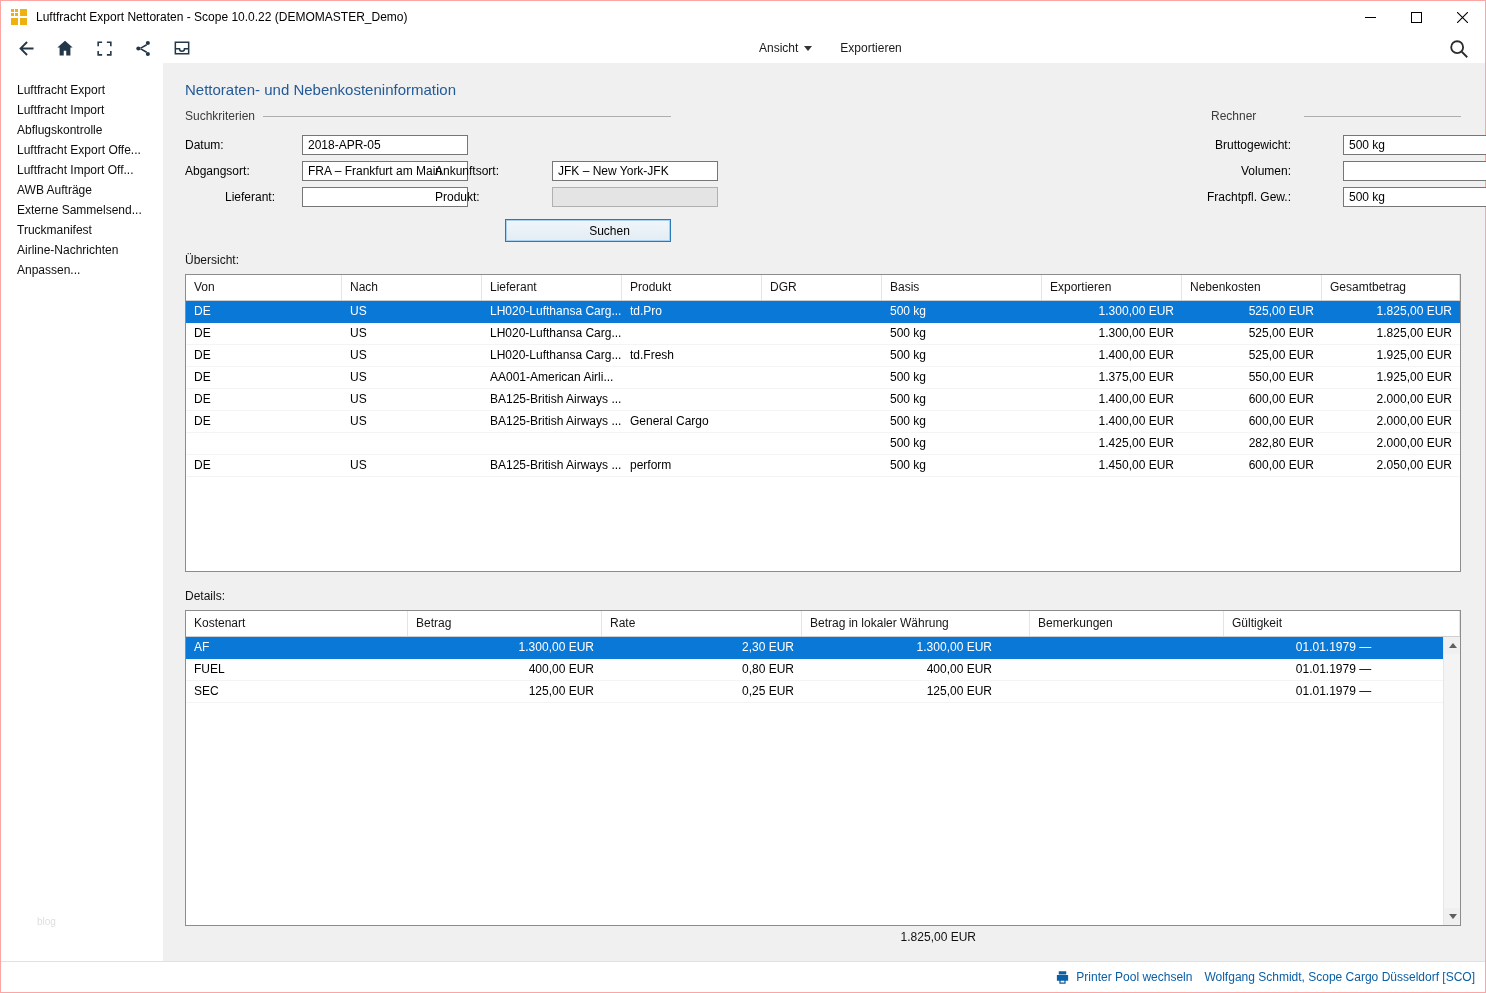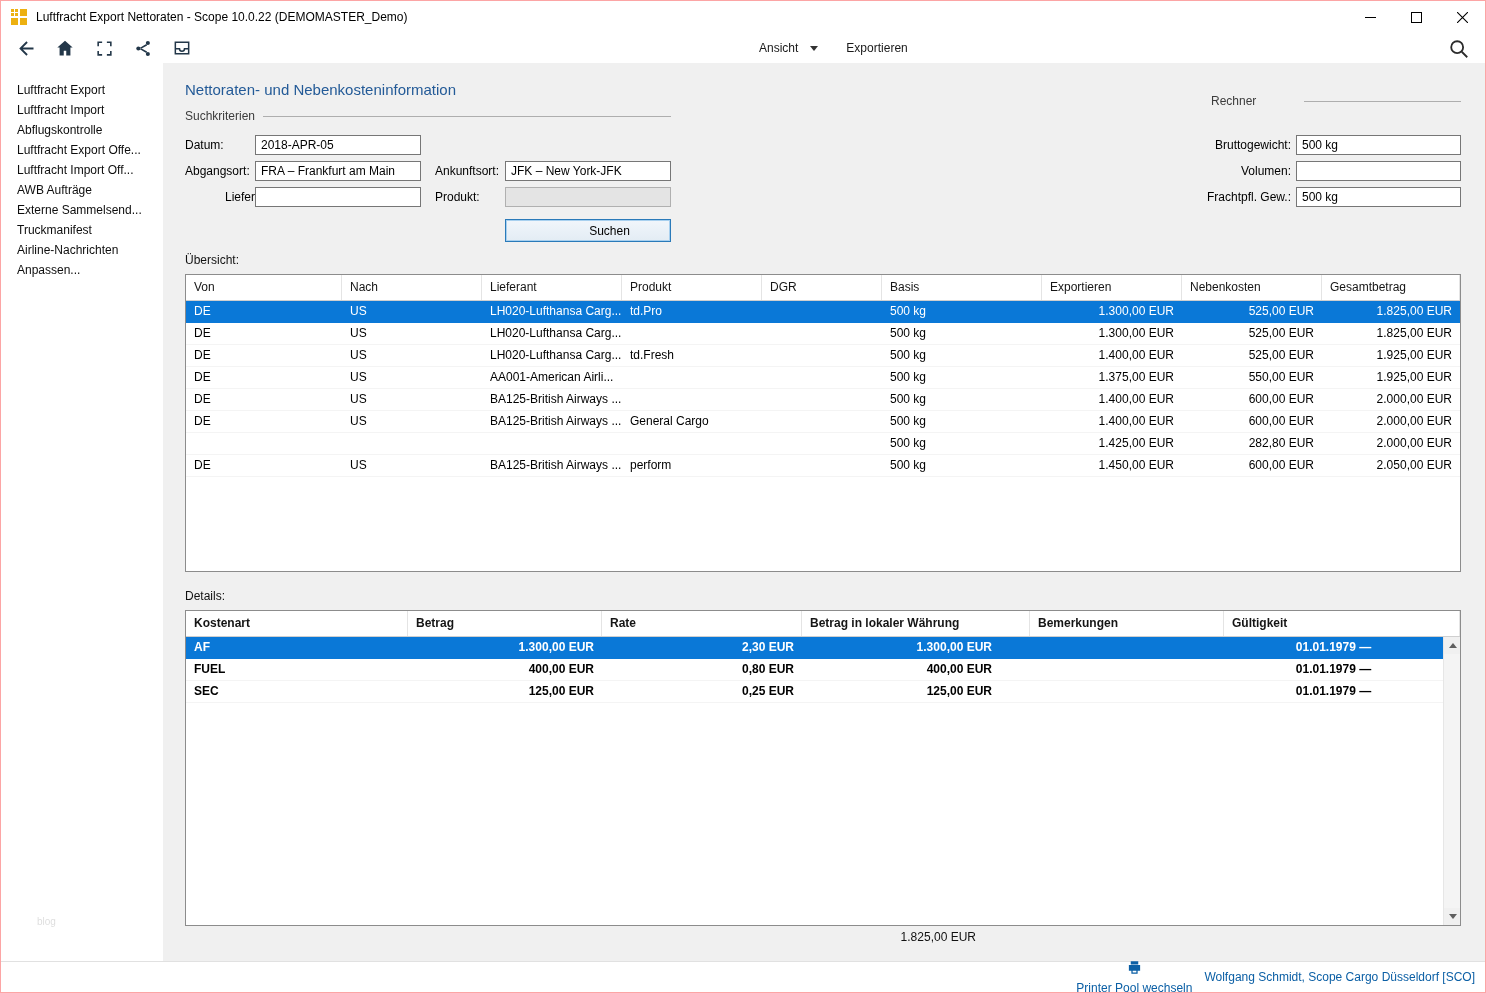--- a/index.html
+++ b/index.html
@@ -18,40 +18,40 @@
   .title{font-size:12px;white-space:nowrap;}
   .win-controls{position:absolute;right:0;top:0;height:32px;display:flex;}
   .win-btn{width:46px;height:32px;display:flex;align-items:center;justify-content:center;color:#000;}
   .win-btn svg{display:block;}
 
   
   .toolbar{position:absolute;top:32px;left:0;right:0;height:30px;background:#fff;}
   .tb-icons{position:absolute;left:12px;top:0;height:30px;display:flex;align-items:center;gap:13px;}
   .tb-btn{width:26px;height:26px;display:flex;align-items:center;justify-content:center;color:var(--toolbar-icon);}
   .tb-menus{position:absolute;left:758px;top:0;height:30px;display:flex;align-items:center;gap:28px;}
-  .menu-item{display:flex;align-items:center;gap:12px;cursor:default;color:#1a1a1a;}
+  .menu-item{display:flex;align-items:center;gap:6px;cursor:default;color:#1a1a1a;}
   .caret-down{width:0;height:0;border-left:4px solid transparent;border-right:4px solid transparent;border-top:5px solid #333;}
   .search-btn{position:absolute;right:12px;top:2px;width:28px;height:28px;display:flex;align-items:center;justify-content:center;color:#2b2b2b;}
 
   
   .sidebar{position:absolute;top:62px;left:0;width:162px;bottom:31px;background:#fff;}
   .side-list{padding-top:17px;}
   .side-item{height:20px;line-height:20px;padding-left:16px;white-space:nowrap;cursor:default;color:#0d0d0d;}
   .watermark{position:absolute;left:36px;bottom:34px;color:rgba(0,0,0,0.14);font-size:10px;}
 
   
   .main{position:absolute;top:62px;left:162px;right:0;bottom:31px;background:#f0f0f0;}
   .page-title{position:absolute;left:22px;top:18px;font-size:15px;color:var(--heading);}
   .group-legend{position:absolute;display:flex;align-items:center;color:#3c3c3c;height:16px;}
   .group-legend .line{flex:1;border-top:1px solid #aeaeae;margin-left:8px;}
   .section-label{position:absolute;color:#111;}
   .flabel{position:absolute;line-height:20px;white-space:nowrap;}
   .flabel.right{text-align:right;}
   .tinput{position:absolute;width:166px;height:20px;border:1px solid #767676;background:#fff;
-          font-family:"Liberation Sans",sans-serif;font-size:12px;padding:0 5px;color:#000;}
+          font-family:"Liberation Sans",sans-serif;font-size:12px;padding:0 5px;color:#000;margin-left:47px;}
   .tinput:disabled{background:#e4e4e4;border-color:#b0b0b0;}
   .btn-suchen{position:absolute;left:342px;top:156px;width:166px;height:23px;background:linear-gradient(#f1f6fb,#e3ecf4);
           border:1px solid #2a7ab9;box-shadow:inset 0 0 0 1px #a8d0ef;font-family:"Liberation Sans",sans-serif;
           font-size:12px;color:#000;cursor:pointer;padding-left:43px;}
 
   
   .table{position:absolute;background:#fff;border:1px solid #8c8c8c;overflow:hidden;}
   .thead{display:flex;height:26px;border-bottom:1px solid #cfcfcf;background:#fff;}
   .th{line-height:25px;padding:0 8px;border-right:1px solid #e4e4e4;overflow:hidden;white-space:nowrap;color:#151515;}
   .tbody{position:relative;}
@@ -78,21 +78,21 @@
   .sb-btn.up{top:0;}
   .sb-btn.down{bottom:0;}
   .sb-btn.up::after{content:"";border-left:4px solid transparent;border-right:4px solid transparent;border-bottom:5px solid #5f5f5f;}
   .sb-btn.down::after{content:"";border-left:4px solid transparent;border-right:4px solid transparent;border-top:5px solid #5f5f5f;}
 
   .total{position:absolute;width:100px;text-align:right;color:#111;}
 
   
   .statusbar{position:absolute;left:0;right:0;bottom:0;height:31px;background:#fff;border-top:1px solid #e1e1e1;
              display:flex;align-items:center;justify-content:flex-end;gap:12px;padding-right:10px;}
-  .printer-link{display:flex;align-items:center;gap:6px;color:var(--link);cursor:pointer;flex-direction:column;}
+  .printer-link{display:flex;align-items:flex-start;gap:6px;color:var(--link);cursor:pointer;}
   .user-info{color:var(--link);cursor:pointer;}
 </style>
 </head>
 <body>
 
 <div class="app">
 
   <div class="titlebar">
     <span class="logo">
       <svg width="16" height="16" viewBox="0 0 16 16">
@@ -208,21 +208,21 @@
     <input class="tinput" style="left: 342px; top: 98px;" value="JFK – New York-JFK">
 
     <label class="flabel" style="left:22px;top:124px;margin-left:40px;">Lieferant:</label>
     <input class="tinput" style="left: 92px; top: 124px;" value="">
 
     <label class="flabel" style="left:272px;top:124px;">Produkt:</label>
     <input class="tinput" style="left: 342px; top: 124px;" disabled="" value="">
 
     <button class="btn-suchen">Suchen</button>
 
-    <div class="group-legend" style="left:1048px;top:30px;width:250px;gap:40px;">
+    <div class="group-legend" style="left:1048px;top:45px;width:250px;gap:40px;">
       <span>Rechner</span>
       <span class="line"></span>
     </div>
 
     <label class="flabel right" style="left:1000px;top:72px;width:128px;">Bruttogewicht:</label>
     <input class="tinput" style="left: 1133px; top: 72px; width: 165px;" value="500 kg">
 
     <label class="flabel right" style="left:1000px;top:98px;width:128px;">Volumen:</label>
     <input class="tinput" style="left: 1133px; top: 98px; width: 165px;" value="">
 
@@ -328,21 +328,21 @@
             <div class="td c4"></div>
             <div class="td c5">500 kg</div>
             <div class="td c6">1.450,00 EUR</div>
             <div class="td c7">600,00 EUR</div>
             <div class="td c8">2.050,00 EUR</div>
           </div>
         </div>
     </div>
 
     <div class="section-label" style="left:22px;top:526px;">Details:</div>
-    <div class="table dt" style="left:22px;top:547px;width:1276px;height:316px;font-weight:bold;">
+    <div class="table dt" style="left:22px;top:547px;width:1276px;height:316px;">
       <div class="thead">
           <div class="th c0">Kostenart</div>
           <div class="th c1">Betrag</div>
           <div class="th c2">Rate</div>
           <div class="th c3">Betrag in lokaler Währung</div>
           <div class="th c4">Bemerkungen</div>
           <div class="th c5">Gültigkeit</div>
         </div>
       <div class="tbody">
           <div class="tr selected">

